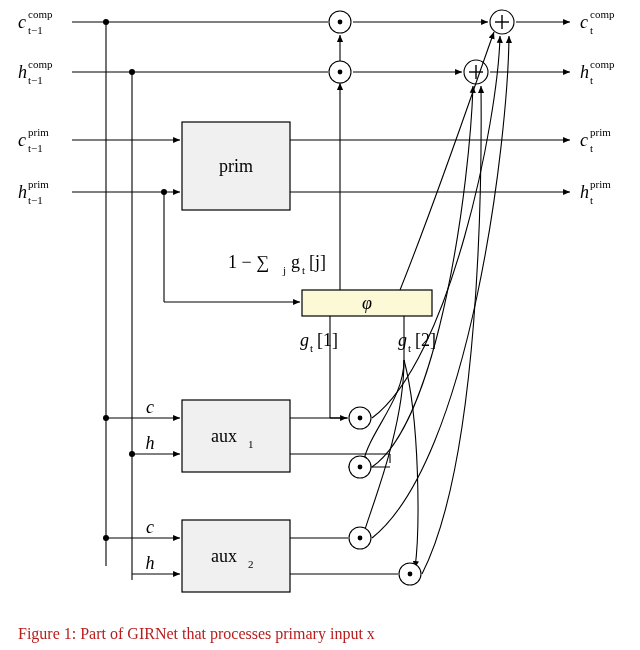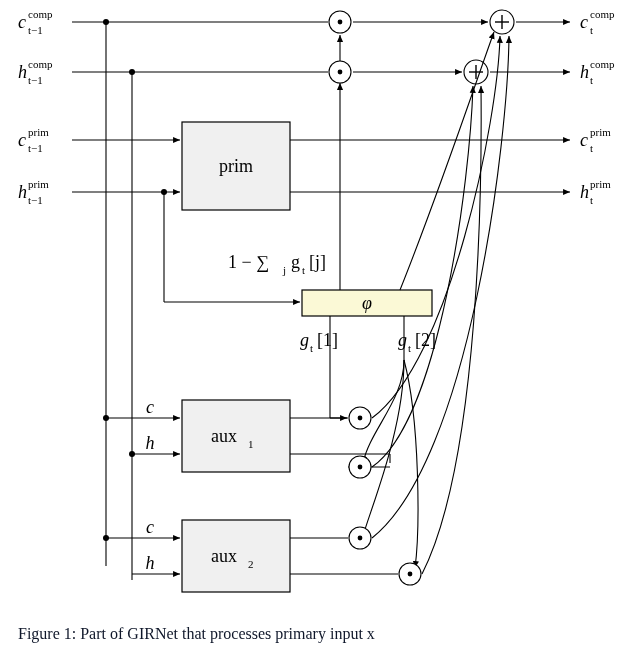--- a/index.html
+++ b/index.html
@@ -18,21 +18,21 @@
 svg .box { fill: #f0f0f0; stroke: #000; stroke-width: 1.2; }
 svg .phibox { fill: #fbf9d6; stroke: #000; stroke-width: 1.2; }
 svg .line { stroke: #000; stroke-width: 1.1; fill: none; }
 svg .curve { stroke: #000; stroke-width: 1.1; fill: none; }
 svg .tinydot { fill: #000; }
 .caption {
   position: absolute;
   left: 18px;
   top: 625px;
   font-size: 16px;
-  color: #0f172a;
+  color: #b91c1c;
   width: 604px;
   white-space: nowrap;
   overflow: hidden;
 }
 </style>
 </head>
 <body>
 
 <div id="diagram">
 <svg width="640" height="620" viewBox="0 0 640 620">

